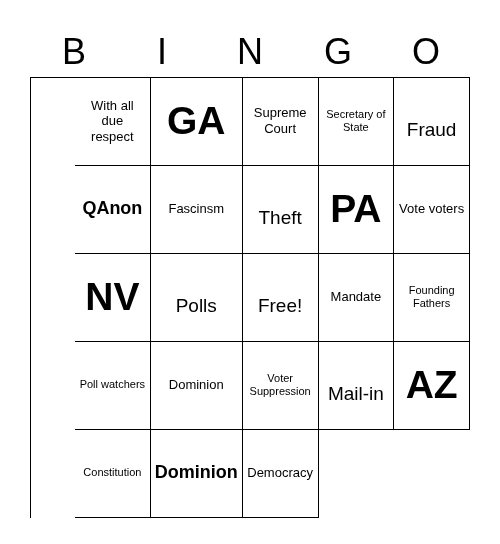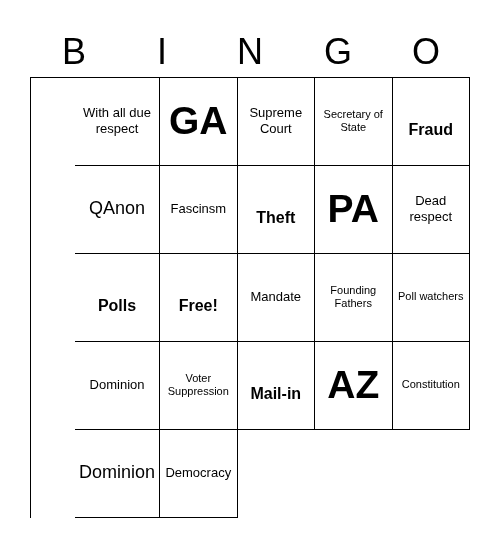--- a/index.html
+++ b/index.html
@@ -40,22 +40,22 @@
       display: flex;
       align-items: center;
       justify-content: center;
       text-align: center;
       padding: 6px 4px;
     }
     .bingo-cell span {
       line-height: 1.2;
     }
     .size-xl { font-size: 39px; font-weight: bold; }
-    .size-lg { font-size: 16px; font-weight: bold; margin-top: 18px; }
-    .size-md { font-size: 18px; font-weight: normal; }
+    .size-lg { font-size: 19px; font-weight: normal; margin-top: 18px; }
+    .size-md { font-size: 18px; font-weight: bold; }
     .size-sm { font-size: 13px; }
     .size-xs { font-size: 11px; }
   </style>
 </head>
 <body>
 
 <div class="bingo-card">
   <div class="bingo-header">
   <div class="bingo-header-cell">B</div>
       <div class="bingo-header-cell">I</div>
@@ -85,21 +85,24 @@
       <div class="bingo-cell">
         <span class="size-sm">Fascinsm</span>
       </div>
       <div class="bingo-cell">
         <span class="size-lg">Theft</span>
       </div>
       <div class="bingo-cell">
         <span class="size-xl">PA</span>
       </div>
       <div class="bingo-cell">
-        <span class="size-sm">Dead respect</span>
+        <span class="size-sm">Vote voters</span>
+      </div>
+      <div class="bingo-cell">
+        <span class="size-xl">NV</span>
       </div>
       <div class="bingo-cell">
         <span class="size-lg">Polls</span>
       </div>
       <div class="bingo-cell">
         <span class="size-lg">Free!</span>
       </div>
       <div class="bingo-cell">
         <span class="size-sm">Mandate</span>
       </div>

